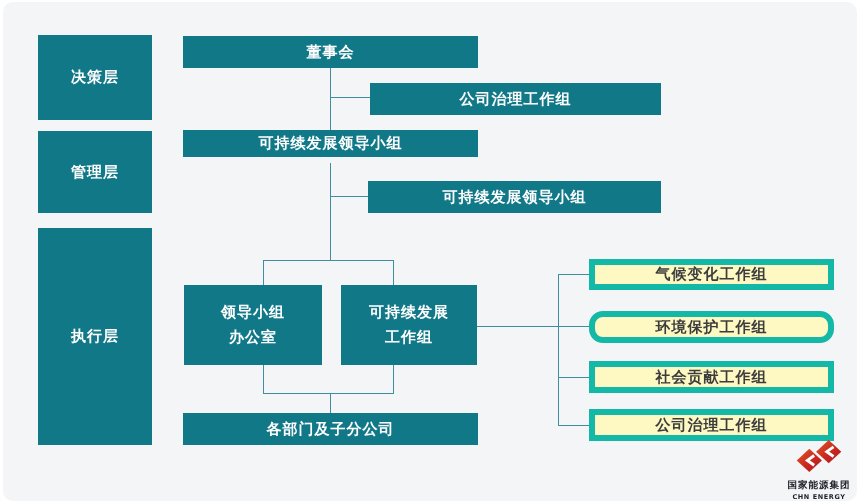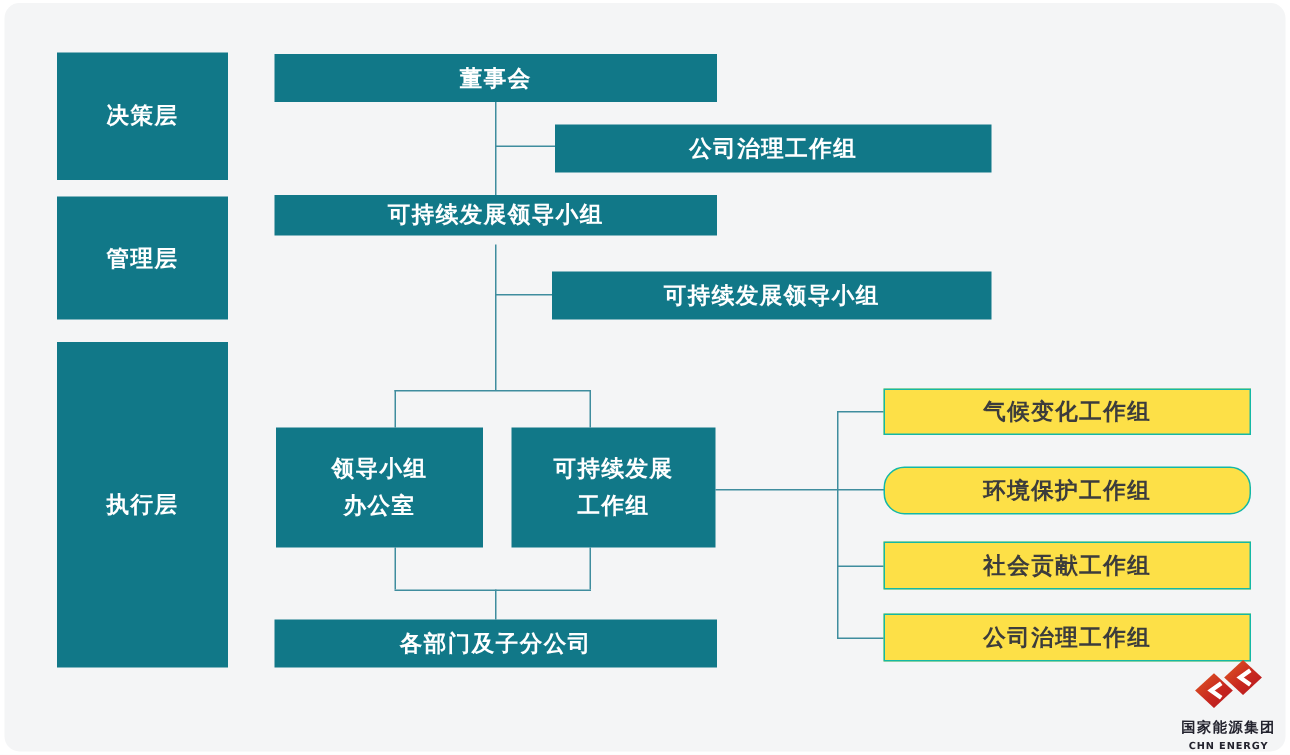--- a/index.html
+++ b/index.html
@@ -11,22 +11,22 @@
   .panel {
     position: absolute; left: 3px; top: 2px; width: 854px; height: 499px;
     background: #f4f5f6; border-radius: 10px;
   }
   .node {
     position: absolute; display: flex; align-items: center; justify-content: center;
     text-align: center; font-weight: bold; font-size: 15px; letter-spacing: 1px;
   }
   .teal  { background: #117888; color: #ffffff; }
   .white-box {
-    background: #fde047; color: #3c3c3c;
-    border: 1px solid #14b8a6;
+    background: #fef9c3; color: #3c3c3c;
+    border: 6px solid #14b8a6;
   }
   .two-line { white-space: pre-line; line-height: 1.65; }
   .conn { position: absolute; background: #3f8d9e; }
   .conn.h { height: 1px; }
   .conn.v { width: 1px; }
   .logo {
     position: absolute; left: 778px; top: 439px; width: 76px; height: 58px;
     display: flex; flex-direction: column; align-items: center; justify-content: center;
   }
   .logo-cn { font-size: 9.5px; font-weight: bold; color: #23232e; letter-spacing: 1px; margin-top: 1px; }

